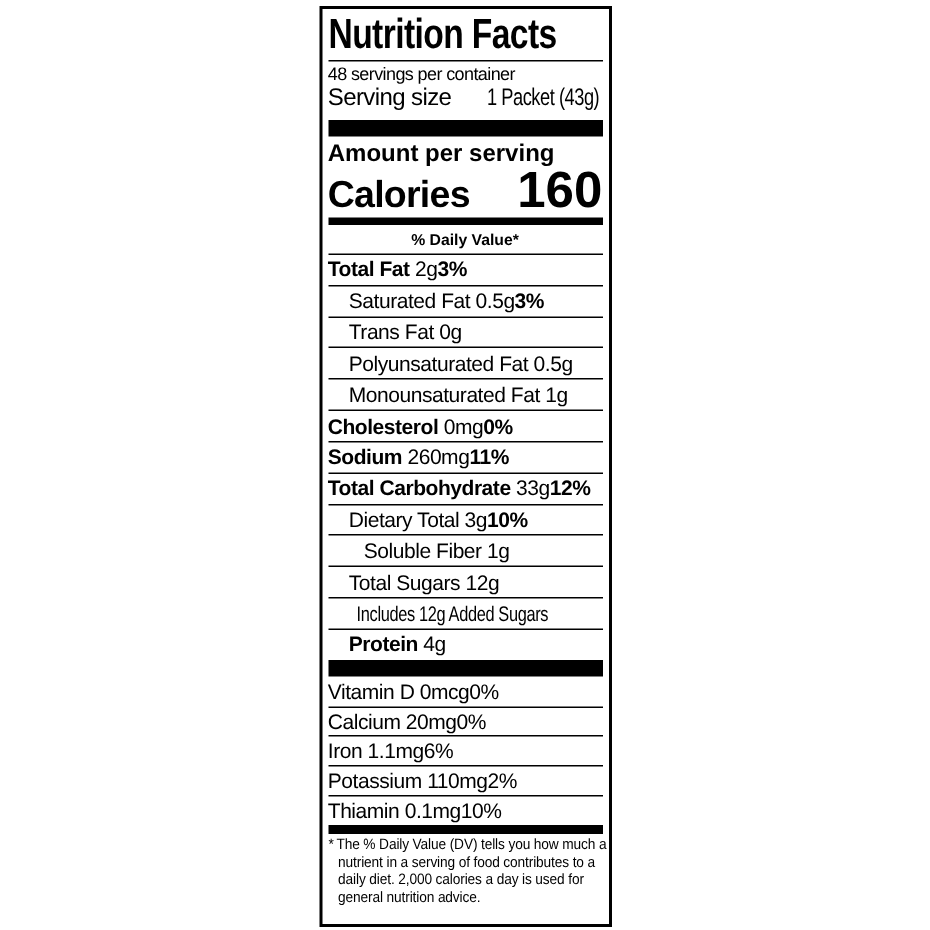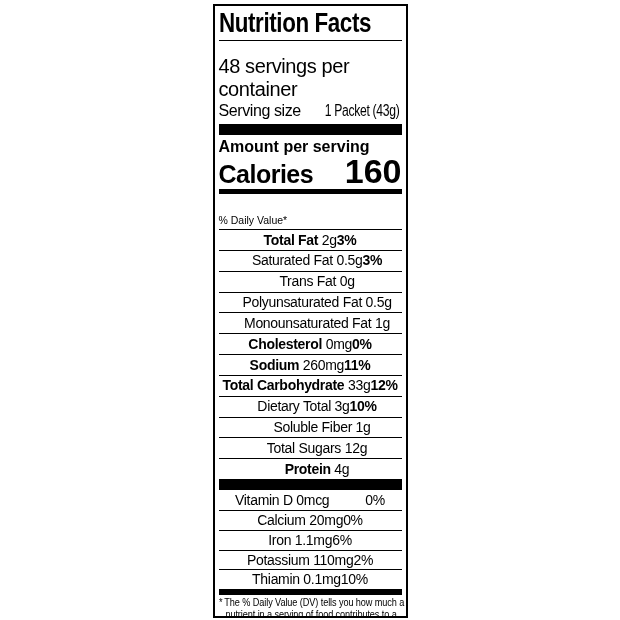--- a/index.html
+++ b/index.html
@@ -24,22 +24,22 @@
     font-size: 28px;
     line-height: 1.02;
     letter-spacing: -0.5px;
     white-space: nowrap;
     transform: scaleX(0.80);
     transform-origin: left center;
     margin-top: 1px;
   }
   .title-rule { border-top: 1.5px solid #000; margin: 2px 0 1px; }
   .servings {
-    font-size: 20px; letter-spacing: -0.4px;
-    padding: 13px 0 0; line-height: 1.15;
+    font-size: 12px; letter-spacing: -0.4px;
+    padding: 1px 0 0; line-height: 1.15;
   }
   .serving-size {
     display: flex; align-items: baseline;
     font-weight: normal; font-size: 16px; letter-spacing: -0.4px;
     padding: 1px 0 3px; line-height: 1.15;
   }
   .ss-value {
     display: inline-block; white-space: nowrap;
     transform: scaleX(0.76); transform-origin: right center;
   }
@@ -48,29 +48,29 @@
   .bar-med    { height: 5px;  margin: 2px 0 0; }
   .bar-thick2 { height: 11px; margin: 0 0 1px; }
   .bar-small  { height: 6px;  margin: 0 0 2px; }
   .aps { font-weight: bold; font-size: 16px; line-height: 1.2; margin-top: 2px; }
   .calories {
     display: flex; justify-content: space-between; align-items: baseline;
     margin: 0 0 2px;
   }
   .cal-label { font-weight: bold; font-size: 25px; letter-spacing: -0.5px; line-height: 1; }
   .cal-value { font-weight: bold; font-size: 34px; line-height: 0.9; text-align: right; }
-  .dv-header { text-align: left; font-weight: normal; font-size: 10.5px; padding: 20px 0 3px; }
+  .dv-header { text-align: center; font-weight: bold; font-size: 10.5px; padding: 4px 0 3px; }
   .row {
-    display: flex; justify-content: center; align-items: baseline;
+    display: flex; justify-content: flex-start; align-items: baseline;
     border-top: 1px solid #000;
     font-size: 14px; letter-spacing: -0.3px; line-height: 1.06;
     padding: 2.5px 0;
   }
   .micro .row { padding: 2px 0; }
-  .micro .row:first-child { border-top: none; gap: 36px; }
+  .micro .row:first-child { border-top: none; }
   .nm { white-space: nowrap; }
   .n.b { font-weight: bold; }
   .ind1 { padding-left: 14px; }
   .ind2 { padding-left: 24px; }
   .cond { display: inline-block; transform: scaleX(0.78); transform-origin: left center; }
   .dv { font-weight: bold; white-space: nowrap; }
   .micro .dv { font-weight: normal; }
   .footnote { margin-top: 2px; }
   .fn-inner {
     width: 200px;
@@ -147,20 +147,24 @@
   </div>
       <div class="row">
     <span class="nm ind2"><span class="n">Soluble Fiber</span><span class="a">&nbsp;1g</span></span>
     <span class="dv"></span>
   </div>
       <div class="row">
     <span class="nm ind1"><span class="n">Total Sugars</span><span class="a">&nbsp;12g</span></span>
     <span class="dv"></span>
   </div>
       <div class="row">
+    <span class="nm cond ind2"><span class="n">Includes 12g Added Sugars</span><span class="a"></span></span>
+    <span class="dv">24%</span>
+  </div>
+      <div class="row">
     <span class="nm ind1"><span class="n b">Protein</span><span class="a">&nbsp;4g</span></span>
     <span class="dv"></span>
   </div>
     </div>
 
   <div class="bar bar-thick2"></div>
 
   <div class="rows micro" id="micro-rows">
       <div class="row">
     <span class="nm"><span class="n">Vitamin D</span><span class="a">&nbsp;0mcg</span></span>

